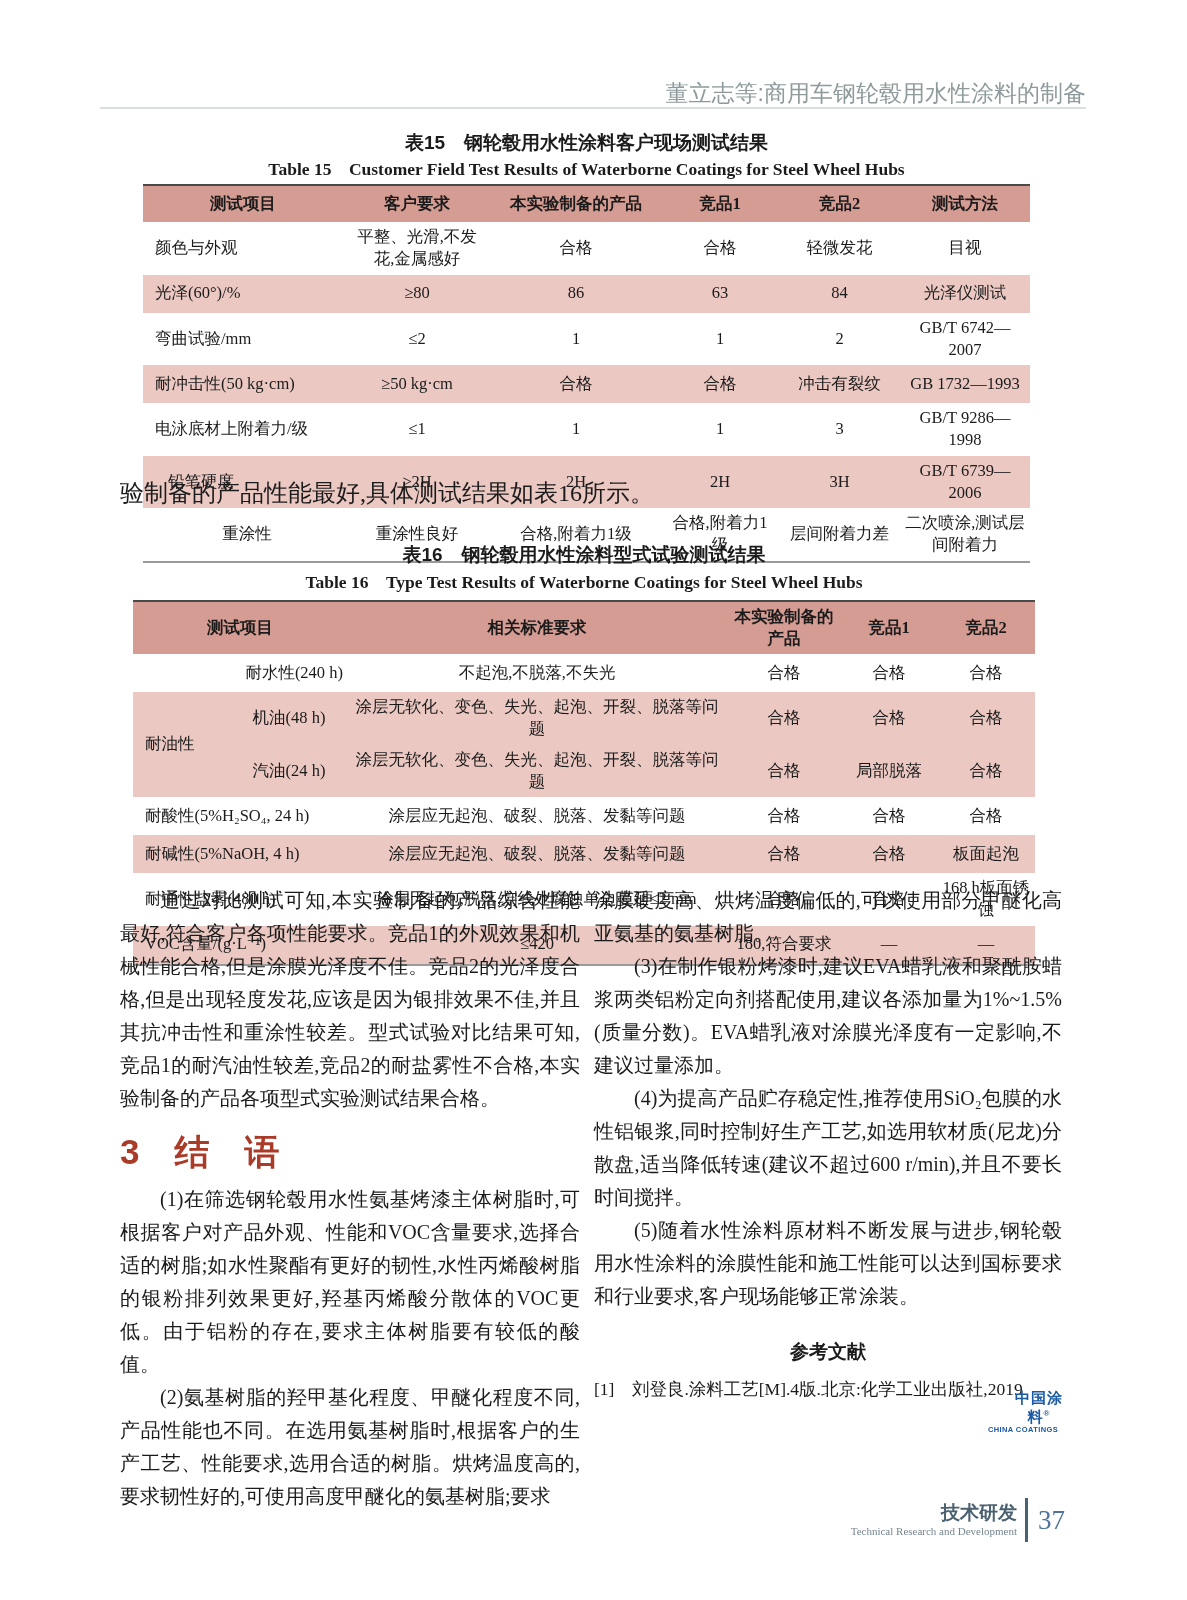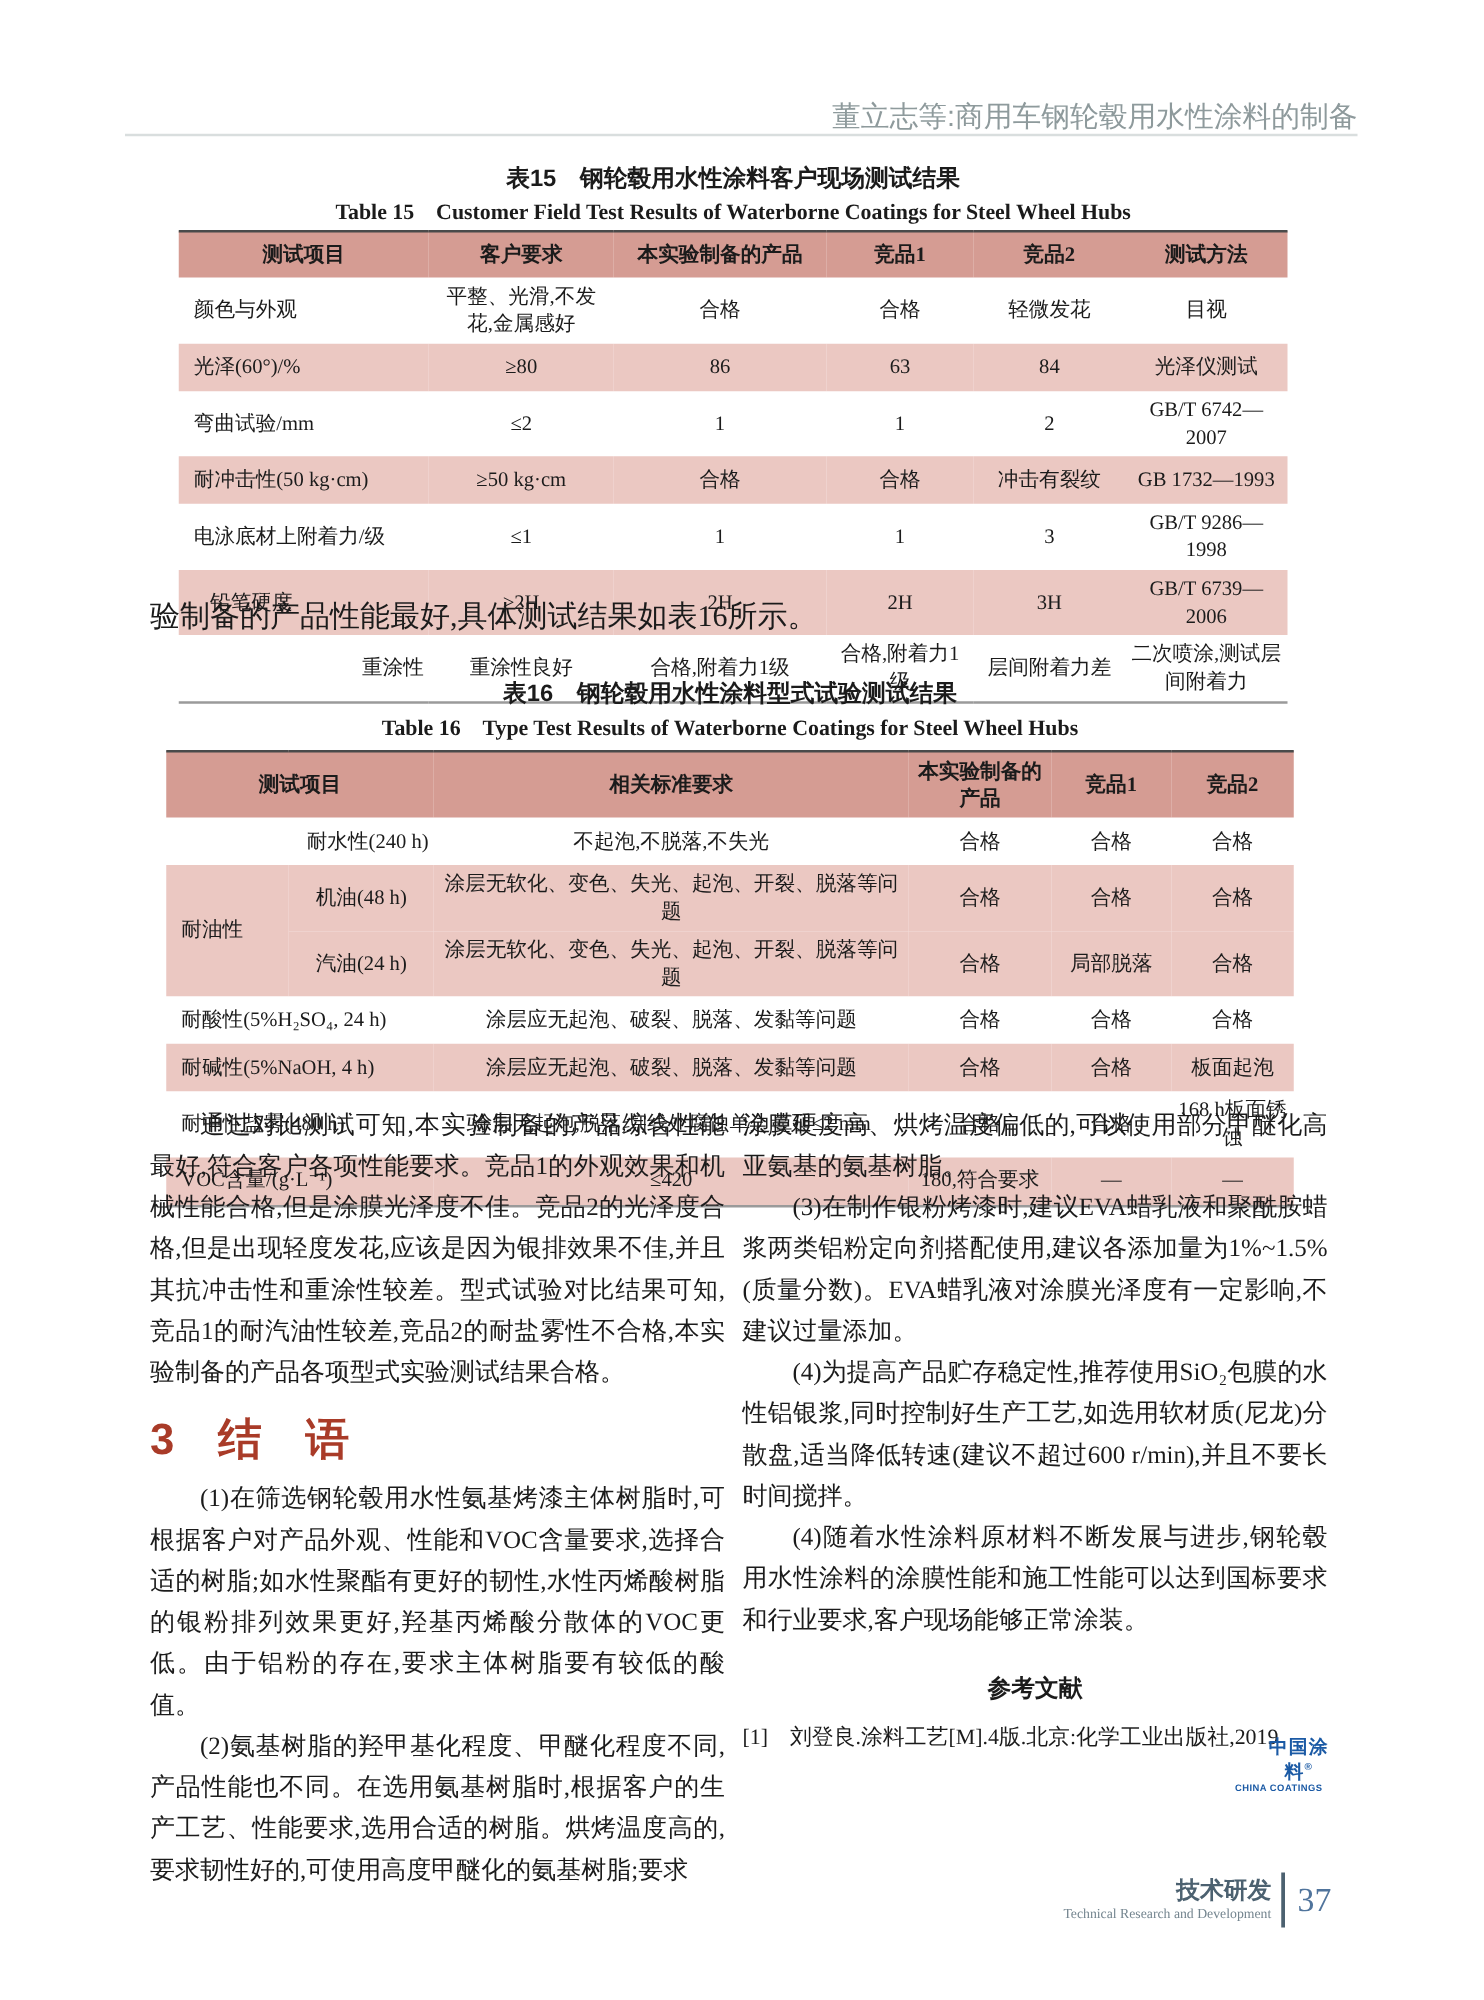--- a/index.html
+++ b/index.html
@@ -126,21 +126,21 @@
         </tr>
         <tr class="shade">
           <td style="text-align: left; padding-left: 25px;">铅笔硬度</td>
           <td>≥2H</td>
           <td>2H</td>
           <td>2H</td>
           <td>3H</td>
           <td>GB/T 6739—2006</td>
         </tr>
         <tr>
-          <td style="text-align: right; padding-left: 12px;">重涂性</td>
+          <td style="text-align: center; padding-left: 12px;">重涂性</td>
           <td>重涂性良好</td>
           <td>合格,附着力1级</td>
           <td>合格,附着力1级</td>
           <td>层间附着力差</td>
           <td>二次喷涂,测试层间附着力</td>
         </tr>
       </tbody>
     </table>
 
   <div class="abs cont-para">验制备的产品性能最好,具体测试结果如表16所示。</div>
@@ -223,21 +223,21 @@
     <p class="para indent">通过对比测试可知,本实验制备的产品综合性能最好,符合客户各项性能要求。竞品1的外观效果和机械性能合格,但是涂膜光泽度不佳。竞品2的光泽度合格,但是出现轻度发花,应该是因为银排效果不佳,并且其抗冲击性和重涂性较差。型式试验对比结果可知,竞品1的耐汽油性较差,竞品2的耐盐雾性不合格,本实验制备的产品各项型式实验测试结果合格。</p>
     <h2 class="sec-heading sans">3　结　语</h2>
     <p class="para indent">(1)在筛选钢轮毂用水性氨基烤漆主体树脂时,可根据客户对产品外观、性能和VOC含量要求,选择合适的树脂;如水性聚酯有更好的韧性,水性丙烯酸树脂的银粉排列效果更好,羟基丙烯酸分散体的VOC更低。由于铝粉的存在,要求主体树脂要有较低的酸值。</p>
     <p class="para indent">(2)氨基树脂的羟甲基化程度、甲醚化程度不同,产品性能也不同。在选用氨基树脂时,根据客户的生产工艺、性能要求,选用合适的树脂。烘烤温度高的,要求韧性好的,可使用高度甲醚化的氨基树脂;要求</p>
   </div>
 
   <div class="abs col col-right">
     <p class="para">涂膜硬度高、烘烤温度偏低的,可以使用部分甲醚化高亚氨基的氨基树脂。</p>
     <p class="para indent">(3)在制作银粉烤漆时,建议EVA蜡乳液和聚酰胺蜡浆两类铝粉定向剂搭配使用,建议各添加量为1%~1.5%(质量分数)。EVA蜡乳液对涂膜光泽度有一定影响,不建议过量添加。</p>
     <p class="para indent">(4)为提高产品贮存稳定性,推荐使用SiO₂包膜的水性铝银浆,同时控制好生产工艺,如选用软材质(尼龙)分散盘,适当降低转速(建议不超过600 r/min),并且不要长时间搅拌。</p>
-    <p class="para indent">(4)随着水性涂料原材料不断发展与进步,钢轮毂用水性涂料的涂膜性能和施工性能可以达到国标要求和行业要求,客户现场能够正常涂装。</p>
+    <p class="para indent">(5)随着水性涂料原材料不断发展与进步,钢轮毂用水性涂料的涂膜性能和施工性能可以达到国标要求和行业要求,客户现场能够正常涂装。</p>
     <div class="ref-title sans">参考文献</div>
     <p class="ref-item">[1]　刘登良.涂料工艺[M].4版.北京:化学工业出版社,2019</p>
   </div>
 
   <div class="abs logo">
     <div class="logo-cn sans"><span>中国涂料</span><span class="logo-mark">®</span></div>
     <div class="logo-en sans">CHINA COATINGS</div>
   </div>
 
   <div class="abs footer">

